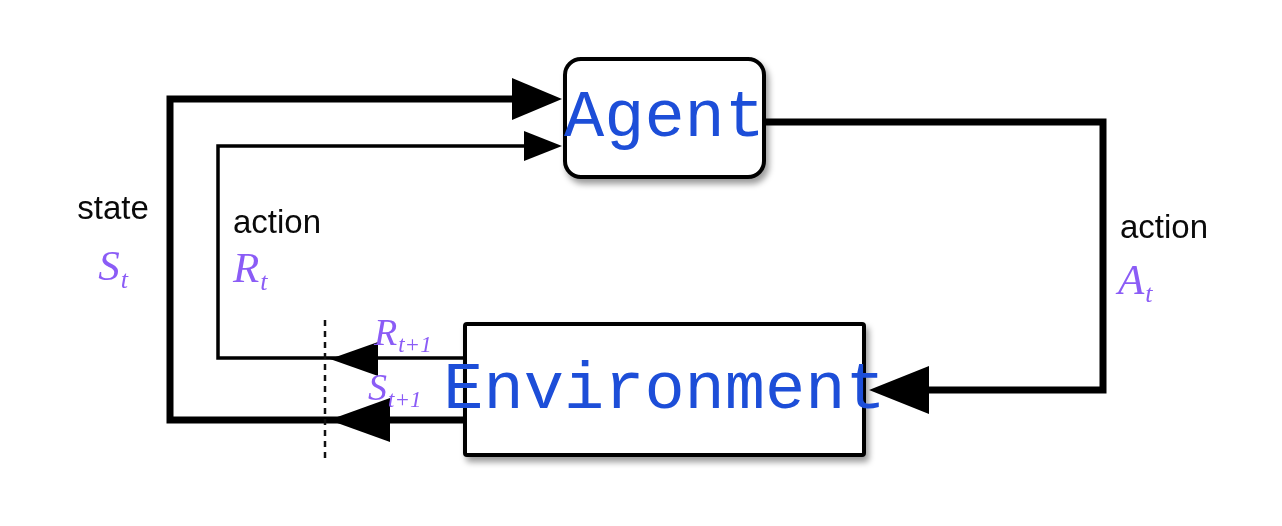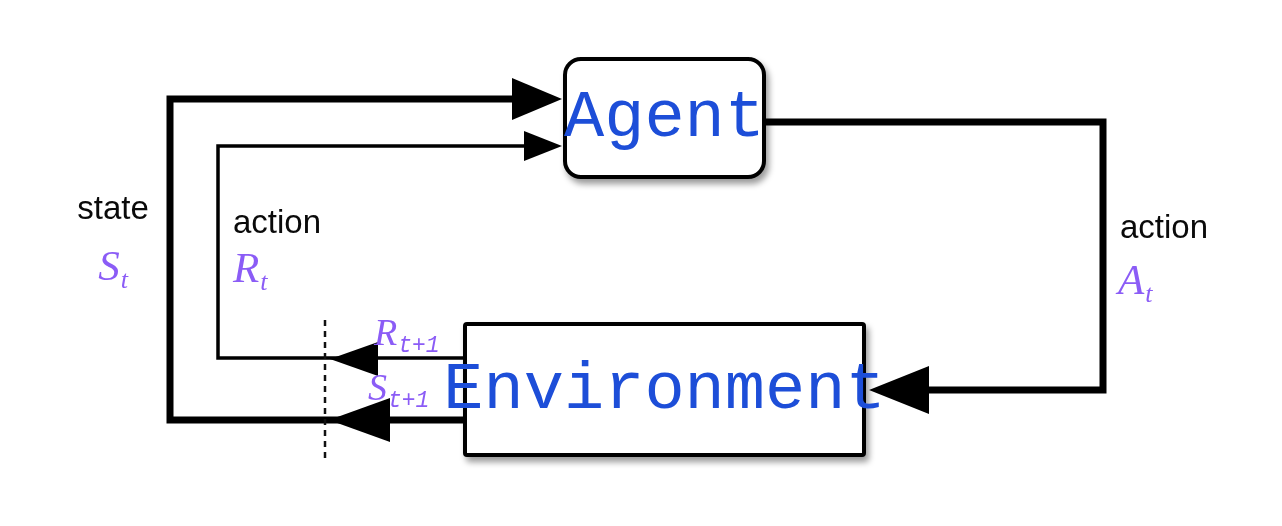--- a/index.html
+++ b/index.html
@@ -60,21 +60,21 @@
     white-space: nowrap;
     line-height: 1;
   }
   .math-label .sub {
     font-size: 26px;
     font-style: italic;
     vertical-align: -8px;
     margin-left: 1px;
   }
   .math-label.small { font-size: 38px; }
-  .math-label.small .sub { font-size: 23px; vertical-align: -7px; font-family: Liberation Mono, monospace; }
+  .math-label.small .sub { font-size: 23px; vertical-align: -7px; }
   .col-state { left: 62px; width: 102px; text-align: center; }
 </style>
 </head>
 <body>
 
 <div class="canvas">
 
   <svg class="wires" viewBox="0 0 1282 526">
 
     <path d="M 465 420 L 170 420 L 170 99 L 545 99" fill="none" stroke="#000000" stroke-width="7" stroke-linejoin="miter"></path>

